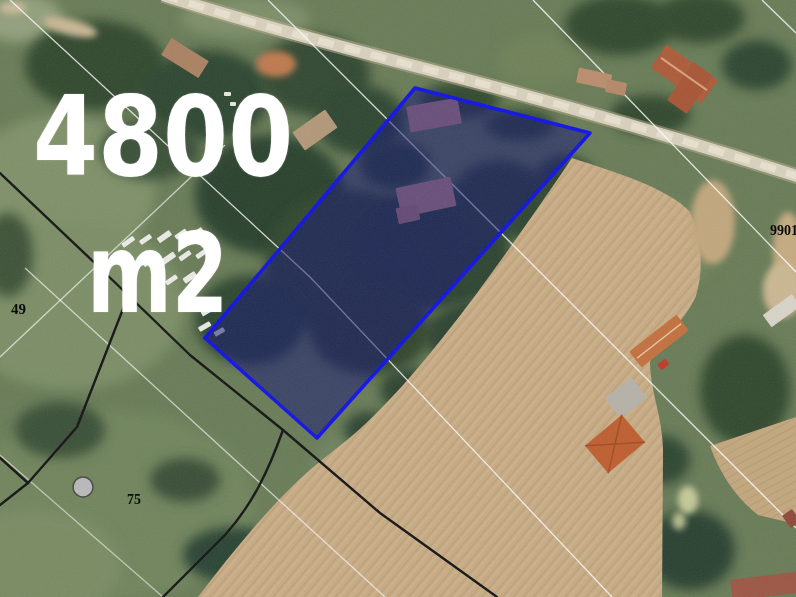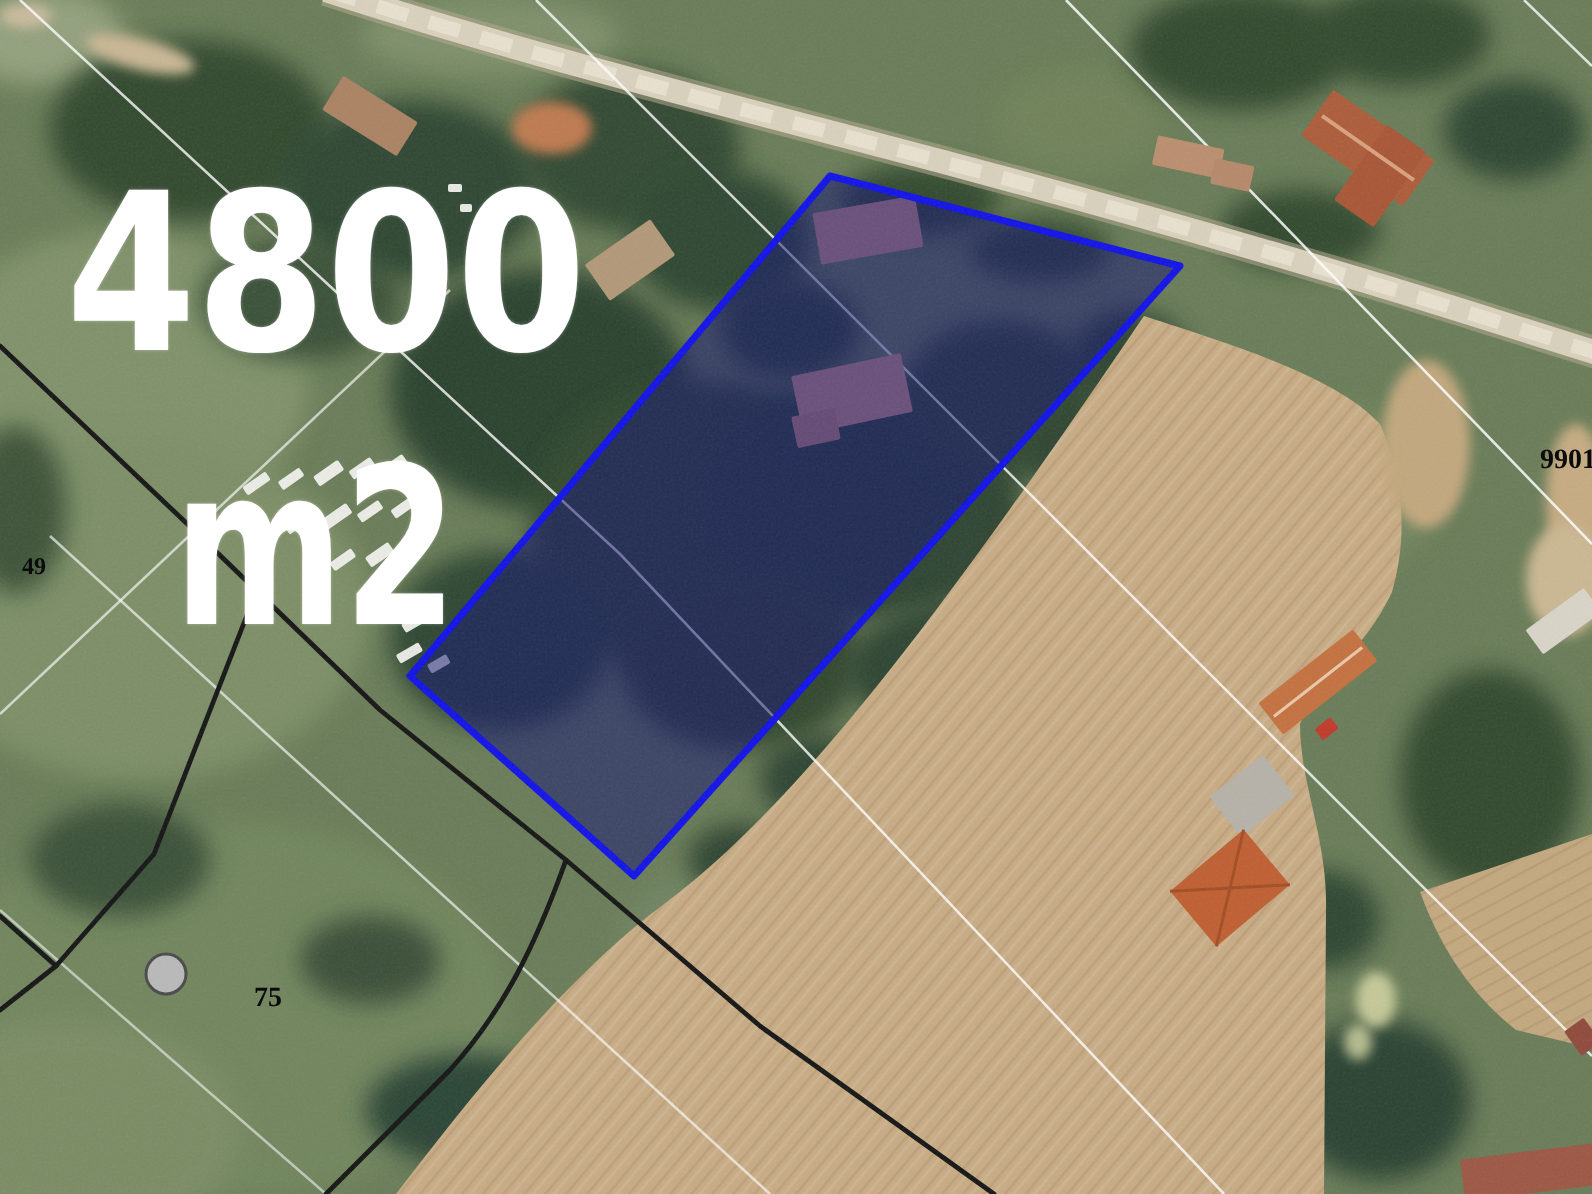--- a/index.html
+++ b/index.html
@@ -14,21 +14,21 @@
     transform:scaleX(.85);transform-origin:left top;
     text-shadow:0 0 2px rgba(255,255,255,.35);
     user-select:none;
   }
   #lbl-area-value{left:33px;top:85px;}
   #lbl-area-unit{left:87px;top:222px;transform:scaleX(.74);}
   .parcelnum{
     position:absolute;color:#0b0b0b;font-family:"Liberation Serif",serif;
     font-weight:700;font-size:14px;line-height:1;white-space:nowrap;user-select:none;
   }
-  #num-49{left:11px;top:277px;font-size:12px;}
+  #num-49{left:11px;top:302px;font-size:15px;}
   #num-47{left:127px;top:493px;}
   #num-9901{left:770px;top:224px;}
 </style>
 </head>
 <body>
 
 <div id="stage">
 
   <svg width="796" height="597" viewBox="0 0 796 597">
     <defs>

